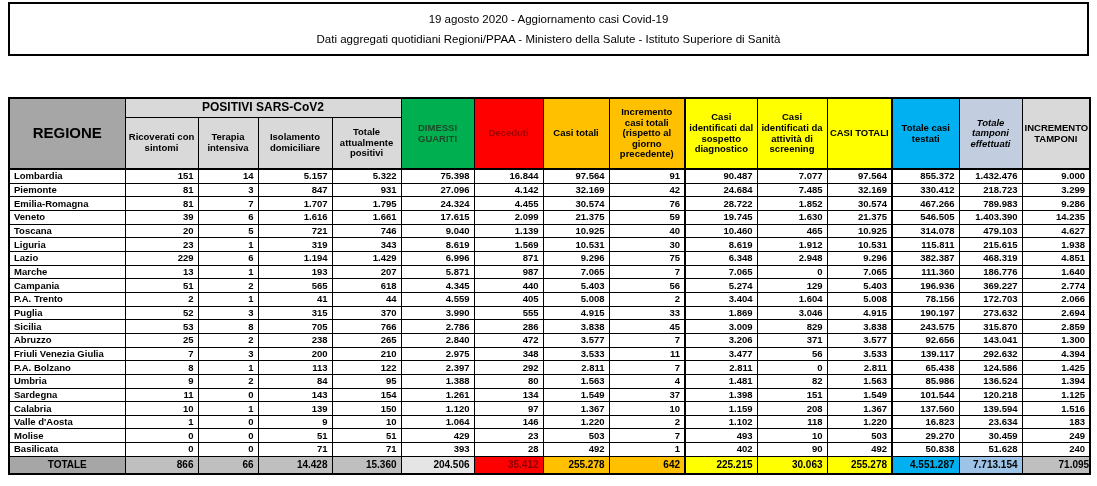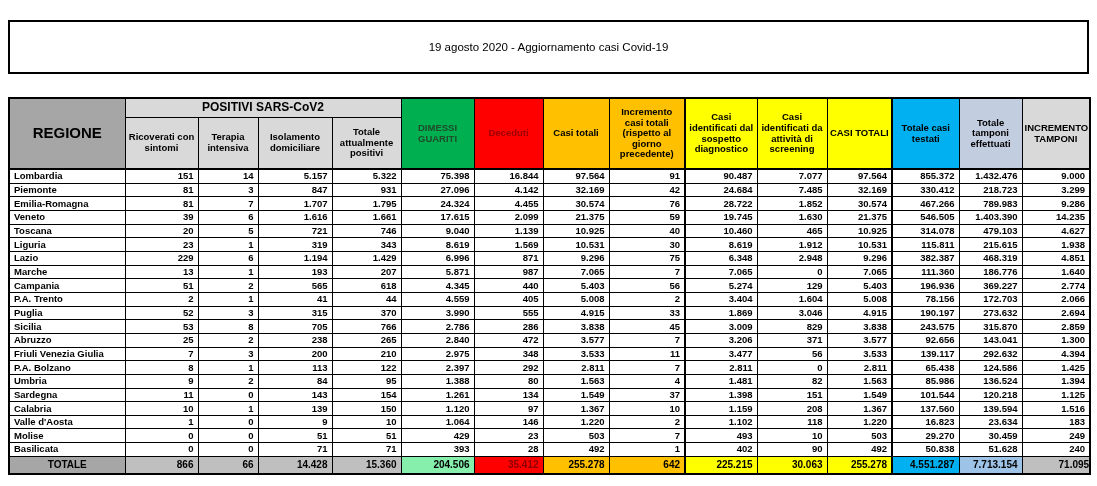--- a/index.html
+++ b/index.html
@@ -2,21 +2,21 @@
 <html><head>
 <meta charset="utf-8">
 <style>
   html,body{margin:0;padding:0;background:#fff;}
   body{
     width:1097px;height:486px;position:relative;
     font-family:"Liberation Sans",sans-serif;color:#000;
   }
   
   .title-box{
-    position:absolute;left:8px;top:20px;width:1077px;height:50px;
+    position:absolute;left:8px;top:2px;width:1077px;height:50px;
     border:2px solid #000;background:#fff;
     display:flex;flex-direction:column;justify-content:space-evenly;
     text-align:center;font-size:11.5px;
   }
   
   table{
     position:absolute;left:8px;top:97px;width:1081px;
     border-collapse:collapse;table-layout:fixed;
     border:2px solid #000;
   }
@@ -31,45 +31,46 @@
   .h-regione{background:#A6A6A6;font-size:15px;}
   .h-group{background:#D9D9D9;font-size:12px;}
   .h-dimessi{background:#00B050;color:#1E4B29;font-size:9.5px;}
   .h-deceduti{background:#FF0000;color:#9C0000;font-size:9.5px;}
   .h-casitotali{background:#FFC000;font-size:9.5px;}
   .h-increm{background:#FFC000;font-size:9.5px;}
   .h-sospetto{background:#FFFF00;font-size:9.5px;border-left:2px solid #000;}
   .h-screening{background:#FFFF00;font-size:9.5px;}
   .h-casitotali2{background:#FFFF00;font-size:9.5px;}
   .h-testati{background:#00B0F0;font-size:9.5px;border-left:2px solid #000;margin-left:29px;}
-  .h-tamponi{background:#C2CDE0;font-size:9.5px;}
+  .h-tamponi{background:#C2CDE0;font-size:9.5px;font-style:italic;}
   .h-incremtamp{background:#D9D9D9;font-size:9.5px;}
   tbody td{
     background:#fff;font-size:9.5px;height:12.67px;
     padding:0 4px;text-align:right;line-height:1.05;
   }
   tbody tr:first-child td{border-top:2px solid #000;}
   .c0{text-align:left;}
   .c9,.c12,.t9,.t12{border-left:2px solid #000;}
   tr[data-name="total-row"] td{height:16px;font-size:10px;}
   .t0{background:#A6A6A6;text-align:center;margin-left:36px;}
   .t1,.t2,.t3,.t4{background:#BFBFBF;}
-  .t5{background:#86efac;}
+  .t5{background:#e5e5e5;}
   .t6{background:#FF0000;color:#8B0000;padding-left:20px;}
   .t7,.t8{background:#FFC000;}
   .t9,.t10,.t11{background:#FFFF00;}
   .t12{background:#00B0F0;}
   .t13{background:#9DC3E6;}
   .t14{background:#BFBFBF;padding-left:36px;}
 </style>
 </head>
 <body>
 
 <div class="title-box" data-name="title-box">
   <div data-name="report-title">19 agosto 2020 - Aggiornamento casi Covid-19</div>
+  <div data-name="report-subtitle">Dati aggregati quotidiani Regioni/PPAA - Ministero della Salute - Istituto Superiore di Sanità</div>
 </div>
 
 <table data-name="covid-data-table">
   <colgroup>
     <col style="width:116px">
       <col style="width:73px">
       <col style="width:60px">
     <col style="width:74px">
       <col style="width:69px">
       <col style="width:73px">

